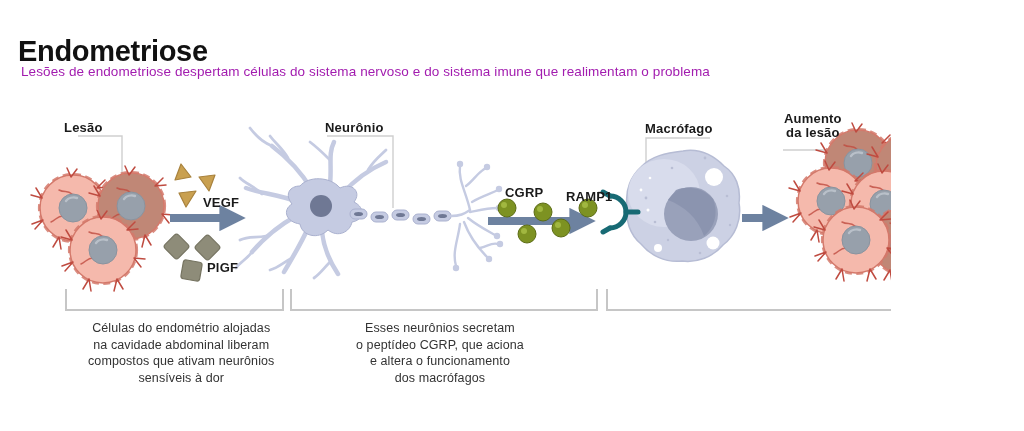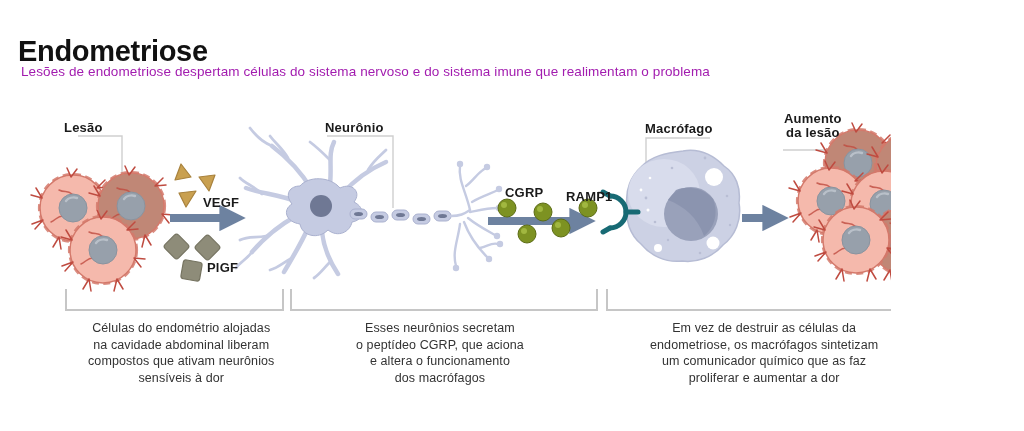--- a/index.html
+++ b/index.html
@@ -245,18 +245,14 @@
   <div class="lbl" style="left:566px;top:190px;">RAMP1</div>
 
   <div class="caption" style="left:66px;top:320px;margin-left:22px;">Células do endométrio alojadas
 na cavidade abdominal liberam
 compostos que ativam neurônios
 sensíveis à dor</div>
   <div class="caption" style="left:356px;top:320px;">Esses neurônios secretam
 o peptídeo CGRP, que aciona
 e altera o funcionamento
 dos macrófagos</div>
-  <div class="caption" style="left:650px;top:320px;">Em vez de destruir as células da
-endometriose, os macrófagos sintetizam
-um comunicador químico que as faz
-proliferar e aumentar a dor</div>
 
 </div>
 
 </body></html>

